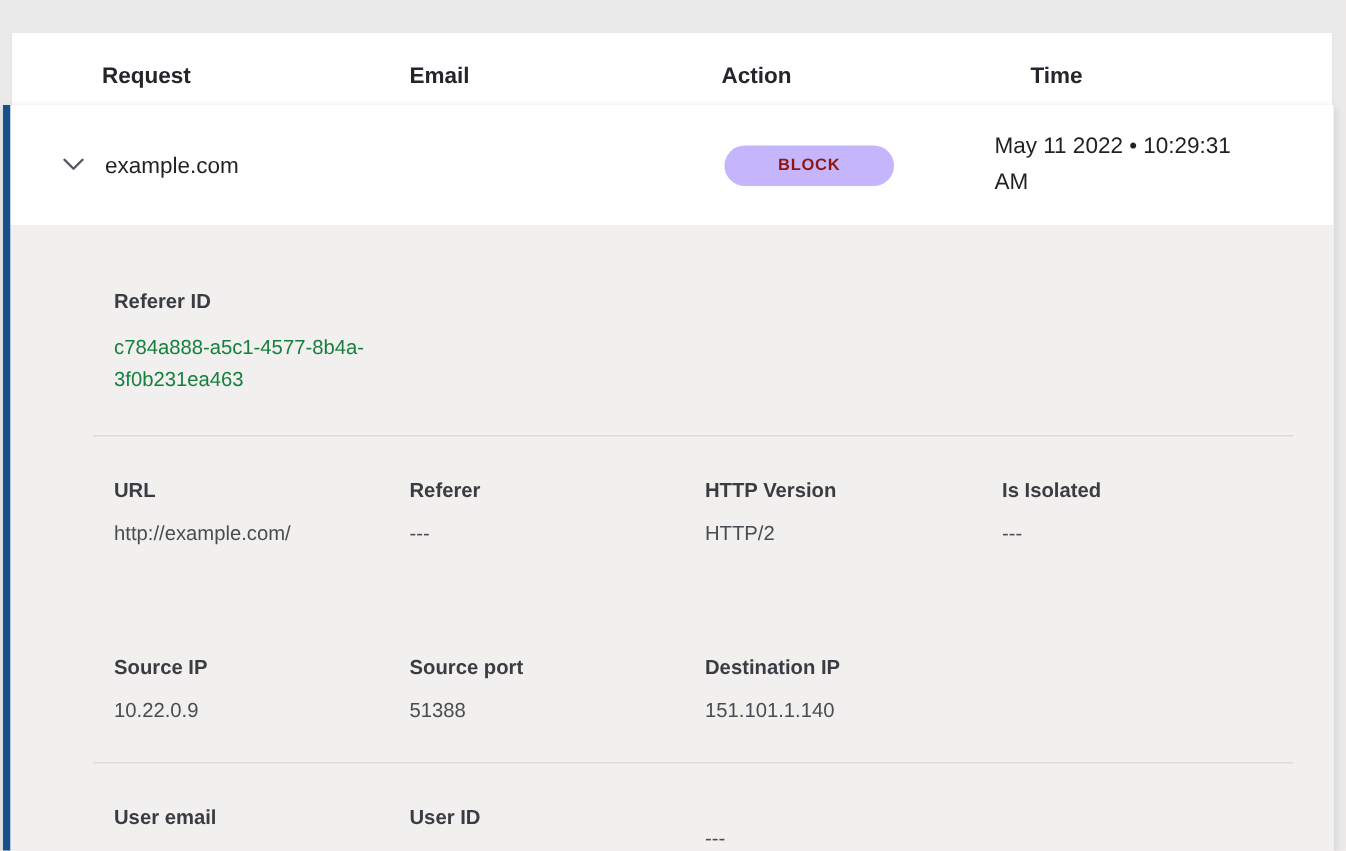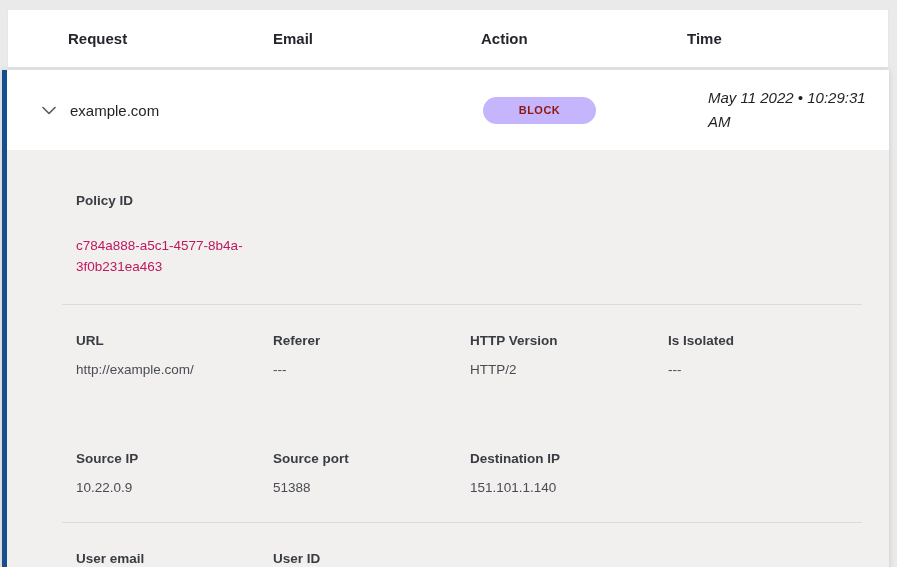--- a/index.html
+++ b/index.html
@@ -6,21 +6,21 @@
   html,body { width:897px; height:567px; overflow:hidden; }
   body {
     background:#eaeaea;
     font-family:"Liberation Sans","DejaVu Sans",sans-serif;
     position:relative;
     color:#1f2125;
   }
 
   
   .table-header {
-    position:absolute; left:8px; top:10px; width:880px; height:57px;
+    position:absolute; left:8px; top:22px; width:880px; height:57px;
     background:#ffffff;
     box-shadow:0 1px 2px rgba(0,0,0,0.05);
     display:flex; align-items:center;
     padding-left:60px;
   }
   .th { font-size:15px; font-weight:700; color:#24262b; }
   .th-request { width:205px; }
   .th-email   { width:208px; }
   .th-action  { width:206px; }
   .th-time    { flex:1; }
@@ -48,37 +48,37 @@
     font-size:15px; color:#1f2125;
   }
   .badge-cell { width:113px; flex:0 0 auto; }
   .action-badge {
     display:flex; align-items:center; justify-content:center;
     width:113px; height:27px; border-radius:14px;
     background:#c4b5fd; color:#8f170d;
     font-size:11px; font-weight:700; letter-spacing:0.5px;
   }
   .time-cell {
-    margin-left:112px; width:180px;
-    font-size:15px; line-height:24px; color:#1f2125;font-style:italic;
+    margin-left:67px; width:180px;
+    font-size:15px; line-height:24px; color:#1f2125;
   }
 
   
   .detail-panel {
     background:#f2f0ef;
     min-height:500px;
     padding-bottom:40px;
   }
   .policy-block { padding:43px 0 0 69px; }
   .field-label { font-size:13.5px; font-weight:700; color:#393c42; line-height:15px; }
   .field-value { font-size:13.5px; color:#494c52; margin-top:14px; line-height:15px; }
   .policy-link {
-    display:inline-block; margin-top:27px; width:195px;
+    display:inline-block; margin-top:13px; width:195px;
     font-size:13.5px; line-height:21px;
-    color:#be185d; text-decoration:none; cursor:pointer;
+    color:#15803d; text-decoration:none; cursor:pointer;
     word-wrap:break-word;
   }
   .divider {
     border:none; border-top:1px solid #dbdbdb;
     margin:27px 27px 0 55px; height:0;
   }
   .detail-grid {
     display:grid;
     grid-template-columns:197px 197px 198px auto;
     margin-left:69px; margin-top:28px;
@@ -108,21 +108,21 @@
     <div class="request-cell">example.com</div>
     <div class="badge-cell">
       <div class="action-badge">BLOCK</div>
     </div>
     <div class="time-cell">May 11 2022 • 10:29:31 AM</div>
   </div>
 
   <div class="detail-panel">
 
     <div class="policy-block">
-      <div class="field-label">Policy ID</div>
+      <div class="field-label">Referer ID</div>
       <a class="policy-link">c784a888-a5c1-4577-8b4a-3f0b231ea463</a>
     </div>
 
     <hr class="divider">
 
     <div class="detail-grid">
       <div class="cell">
         <div class="field-label">URL</div>
         <div class="field-value">http://example.com/</div>
       </div>

